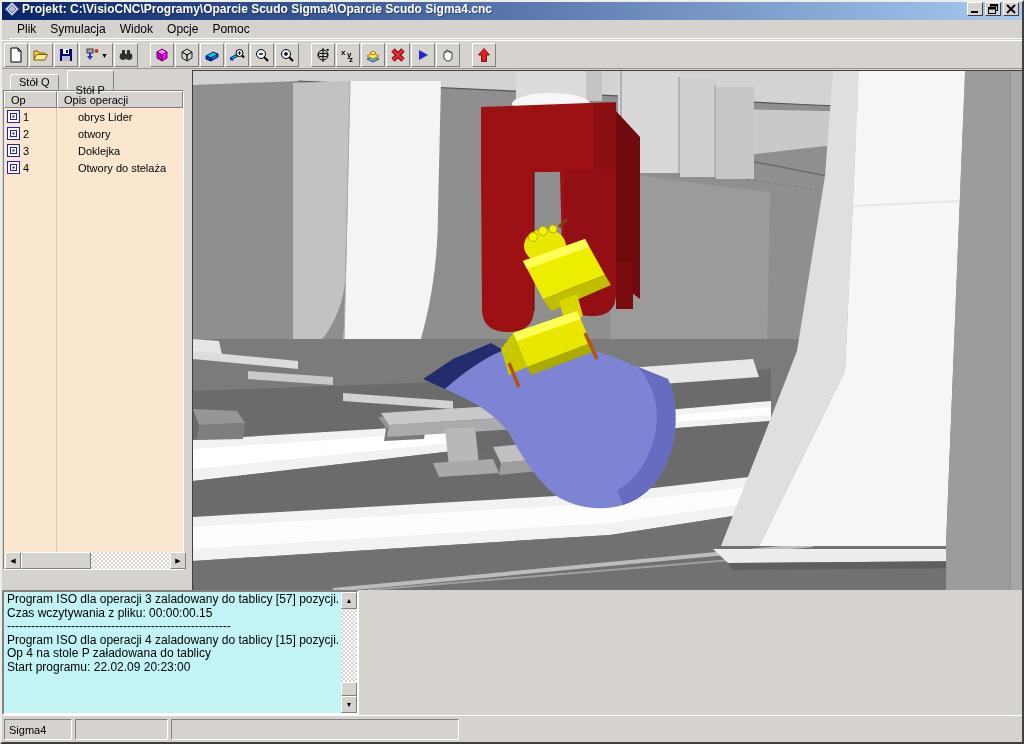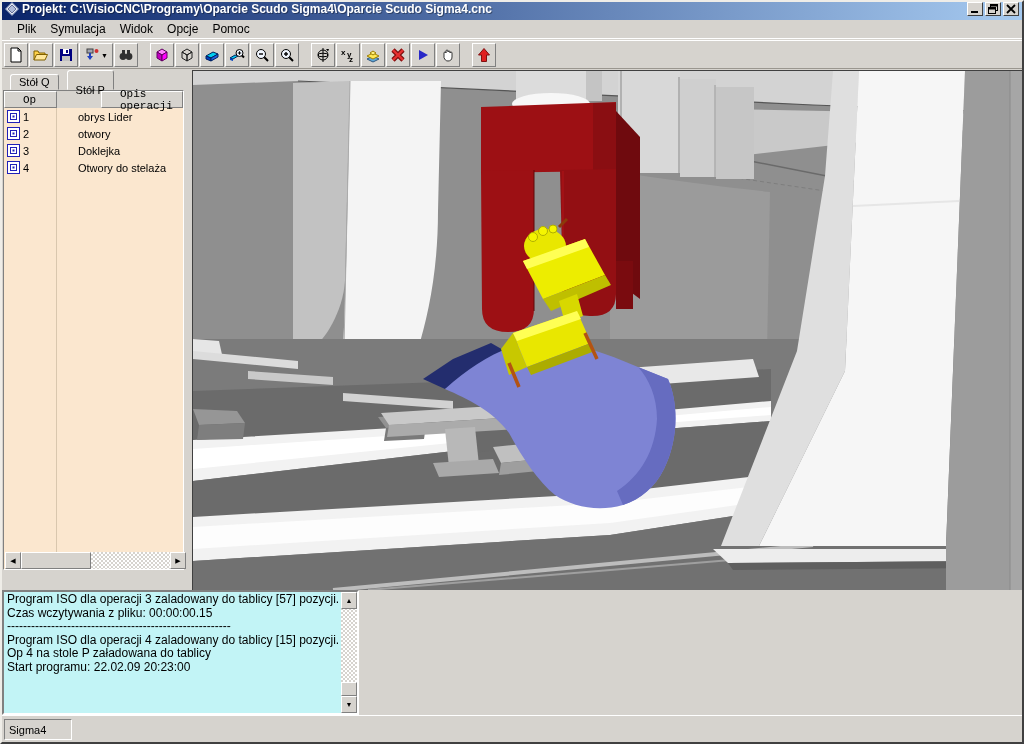--- a/index.html
+++ b/index.html
@@ -47,23 +47,23 @@
   .left-panel{position:absolute;left:0;top:68px;width:184px;height:520px;background:var(--chrome);}
   .tabstrip{position:absolute;left:0;top:0;height:20px;width:100%;display:flex;align-items:flex-end;}
   .tab{height:16px;padding:1px 8px 0 8px;font-size:11px;background:var(--chrome);
     border:1px solid;border-color:#fff #808080 transparent #fff;
     border-radius:3px 3px 0 0;margin-left:8px;color:#000;}
   .tab.active{height:20px;padding-top:13px;position:relative;z-index:2;font-weight:normal;}
   .grid{position:absolute;left:1px;top:20px;width:181px;height:480px;
     border:1px solid;border-color:#808080 #fff #fff #808080;background:var(--table-bg);}
   .grid-head{display:flex;height:17px;background:var(--chrome);font-size:11px;}
   .gh-cell{border:1px solid;border-color:#fff #808080 #808080 #fff;
-    display:flex;align-items:center;padding-left:18px;font-family:Liberation Mono, monospace;}
+    display:flex;align-items:center;padding-left:6px;}
   .gh-op{width:53px;flex:none;}
-  .gh-desc{flex:1;margin-left:44px;}
+  .gh-desc{flex:1;}
   .grid-body{position:relative;height:461px;}
   .col-divider{position:absolute;left:52px;top:0;bottom:0;width:1px;background:#D9C7AE;}
   .g-row{display:flex;height:17px;align-items:center;font-size:11px;color:#000;}
   .g-row .op-icon{width:13px;height:13px;margin:0 3px 0 3px;flex:none;}
   .g-row .op-num{width:33px;flex:none;}
   .g-row .op-desc{padding-left:22px;flex:1;}
   .hscroll{position:absolute;left:1px;bottom:0px;width:181px;height:17px;
     background:#E9E7E3;display:flex;
     background-image:conic-gradient(#ffffff 25%,#d6d3ce 0 50%,#ffffff 0 75%,#d6d3ce 0);
     background-size:4px 4px;}
@@ -85,21 +85,21 @@
     overflow:hidden;white-space:nowrap;}
   .vscroll{width:16px;flex:none;display:flex;flex-direction:column;
     background-image:conic-gradient(#ffffff 25%,#d6d3ce 0 50%,#ffffff 0 75%,#d6d3ce 0);
     background-size:4px 4px;}
   .v-track{flex:1;}
   .v-thumb{height:14px;background:var(--chrome);
     border:1px solid;border-color:#fff #808080 #808080 #fff;}
   
   .statusbar{position:absolute;left:0;top:713px;width:1020px;height:27px;
     background:var(--chrome);border-top:1px solid #fff;display:flex;gap:3px;
-    padding:3px 2px 0 2px;flex-direction:column;}
+    padding:3px 2px 0 2px;}
   .sb-panel{height:21px;border:1px solid;border-color:#808080 #fff #fff #808080;
     font-size:11px;display:flex;align-items:center;padding-left:4px;color:#000;background:var(--chrome);}
   .sb-1{width:68px;flex:none;}
   .sb-2{width:93px;flex:none;}
   .sb-3{width:288px;flex:none;}
   .sb-4{flex:1;}
 </style>
 </head>
 <body>
 

